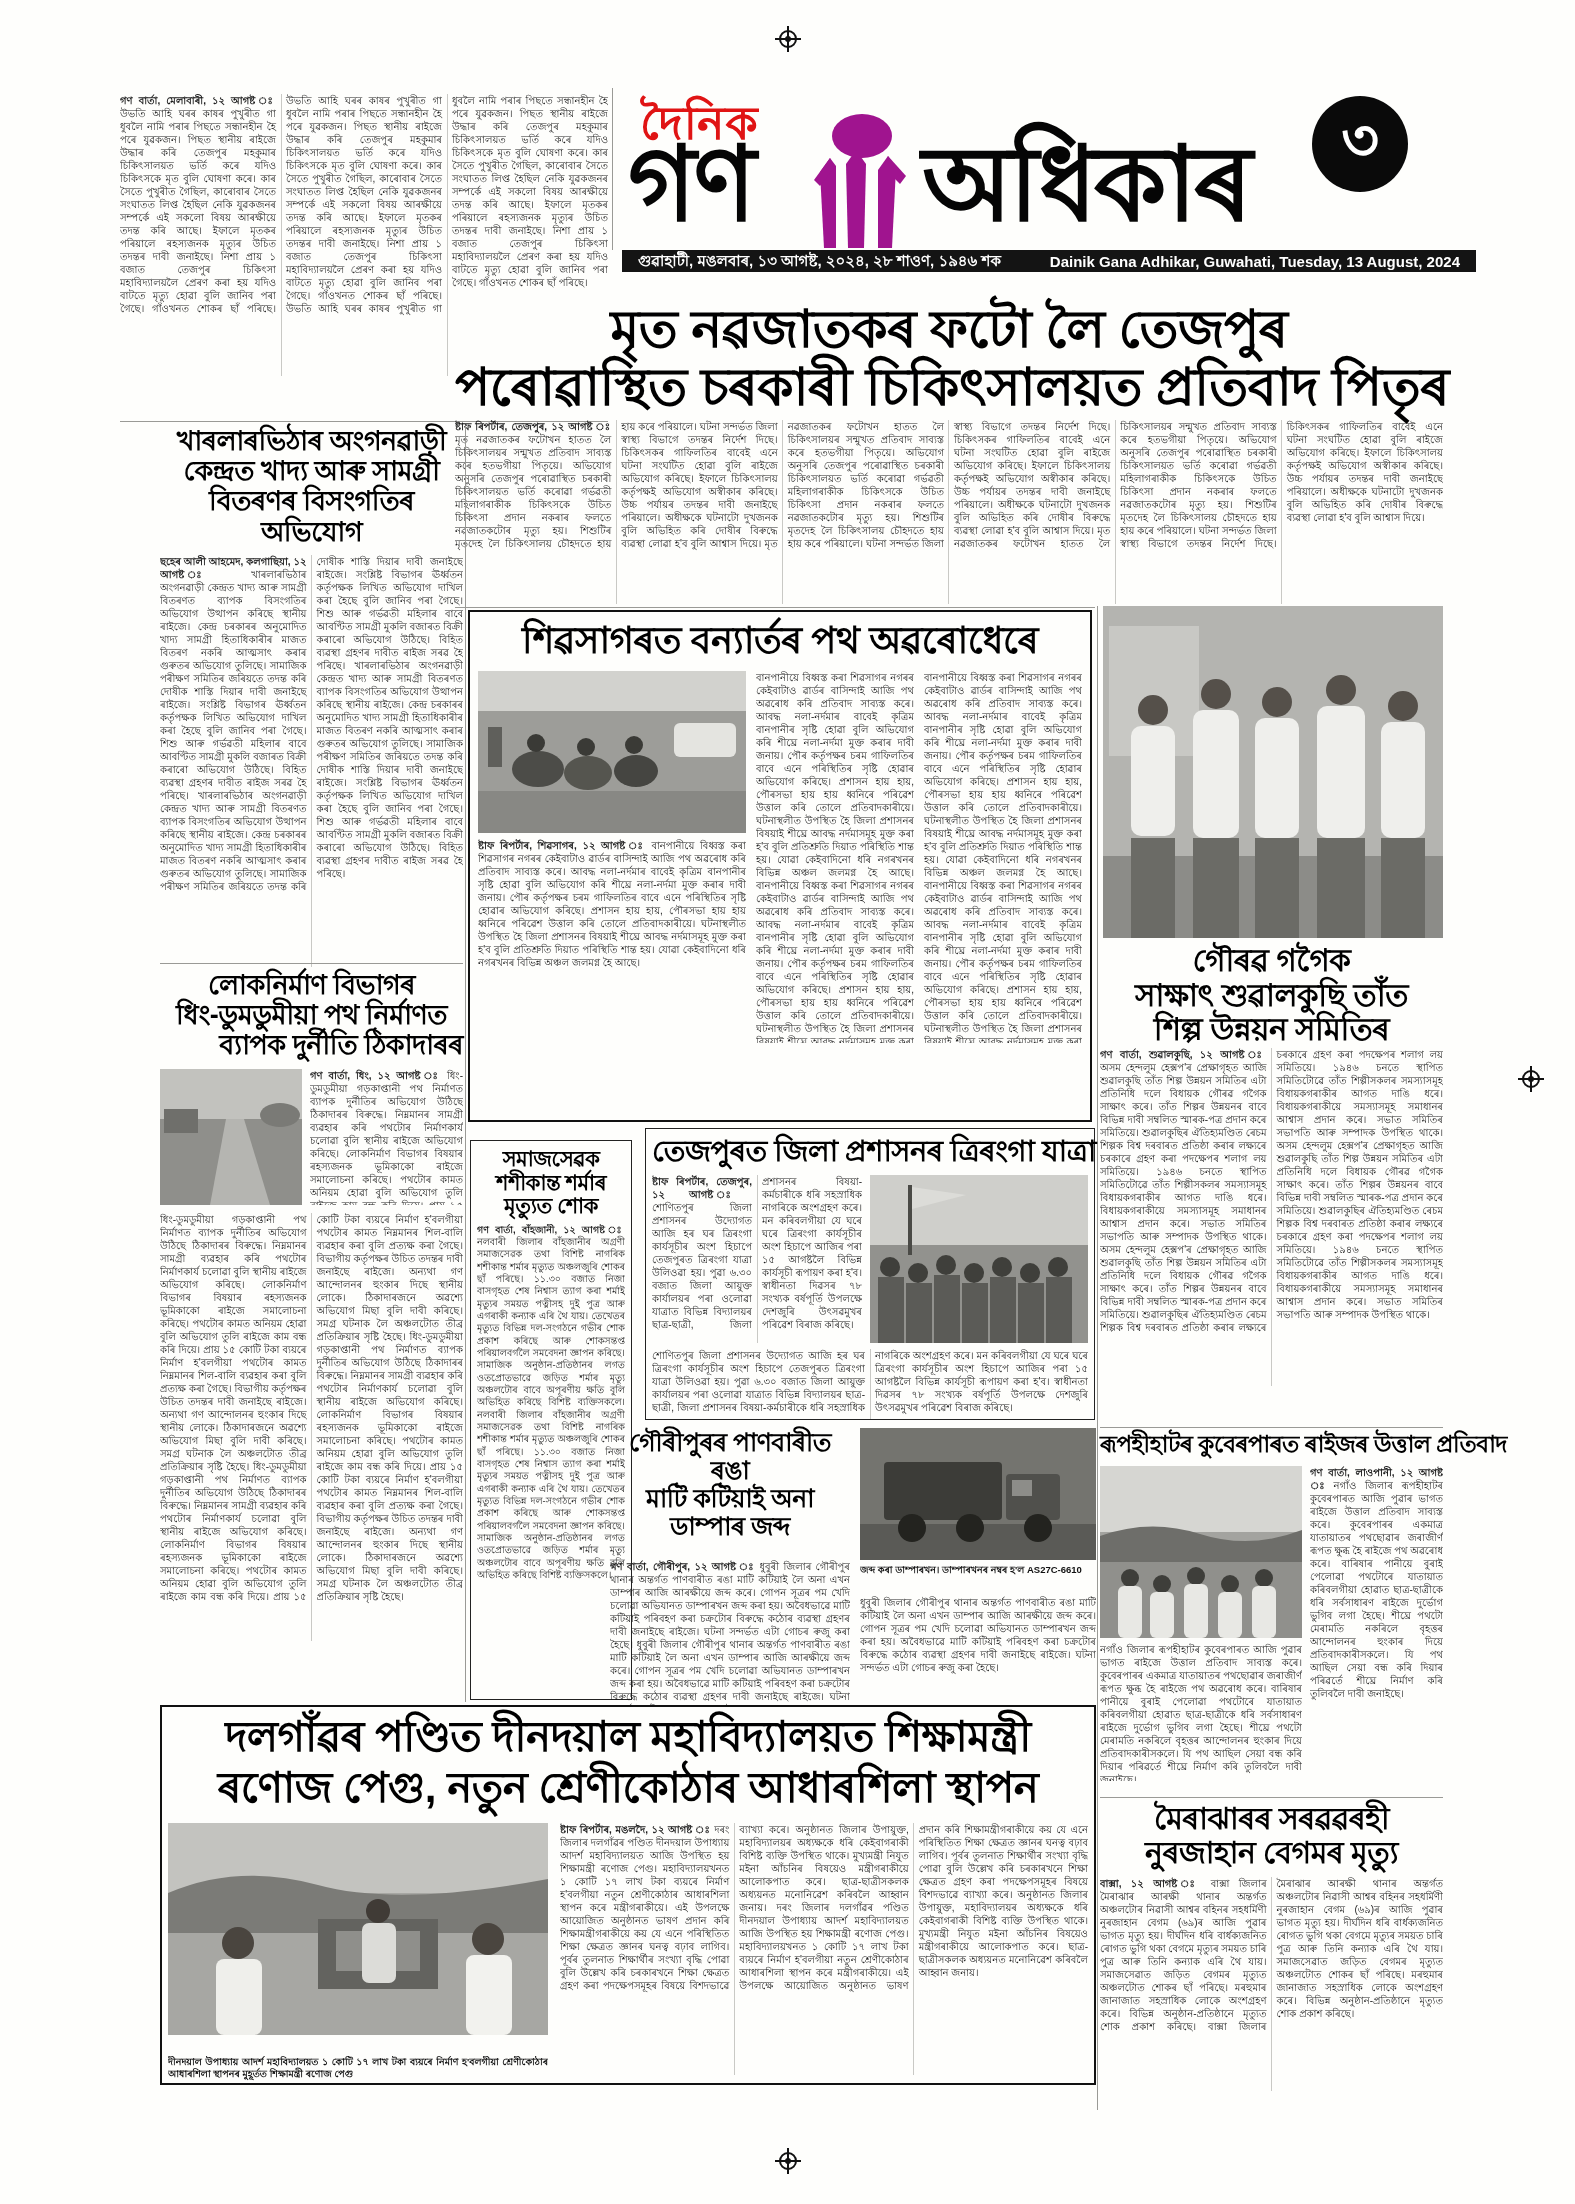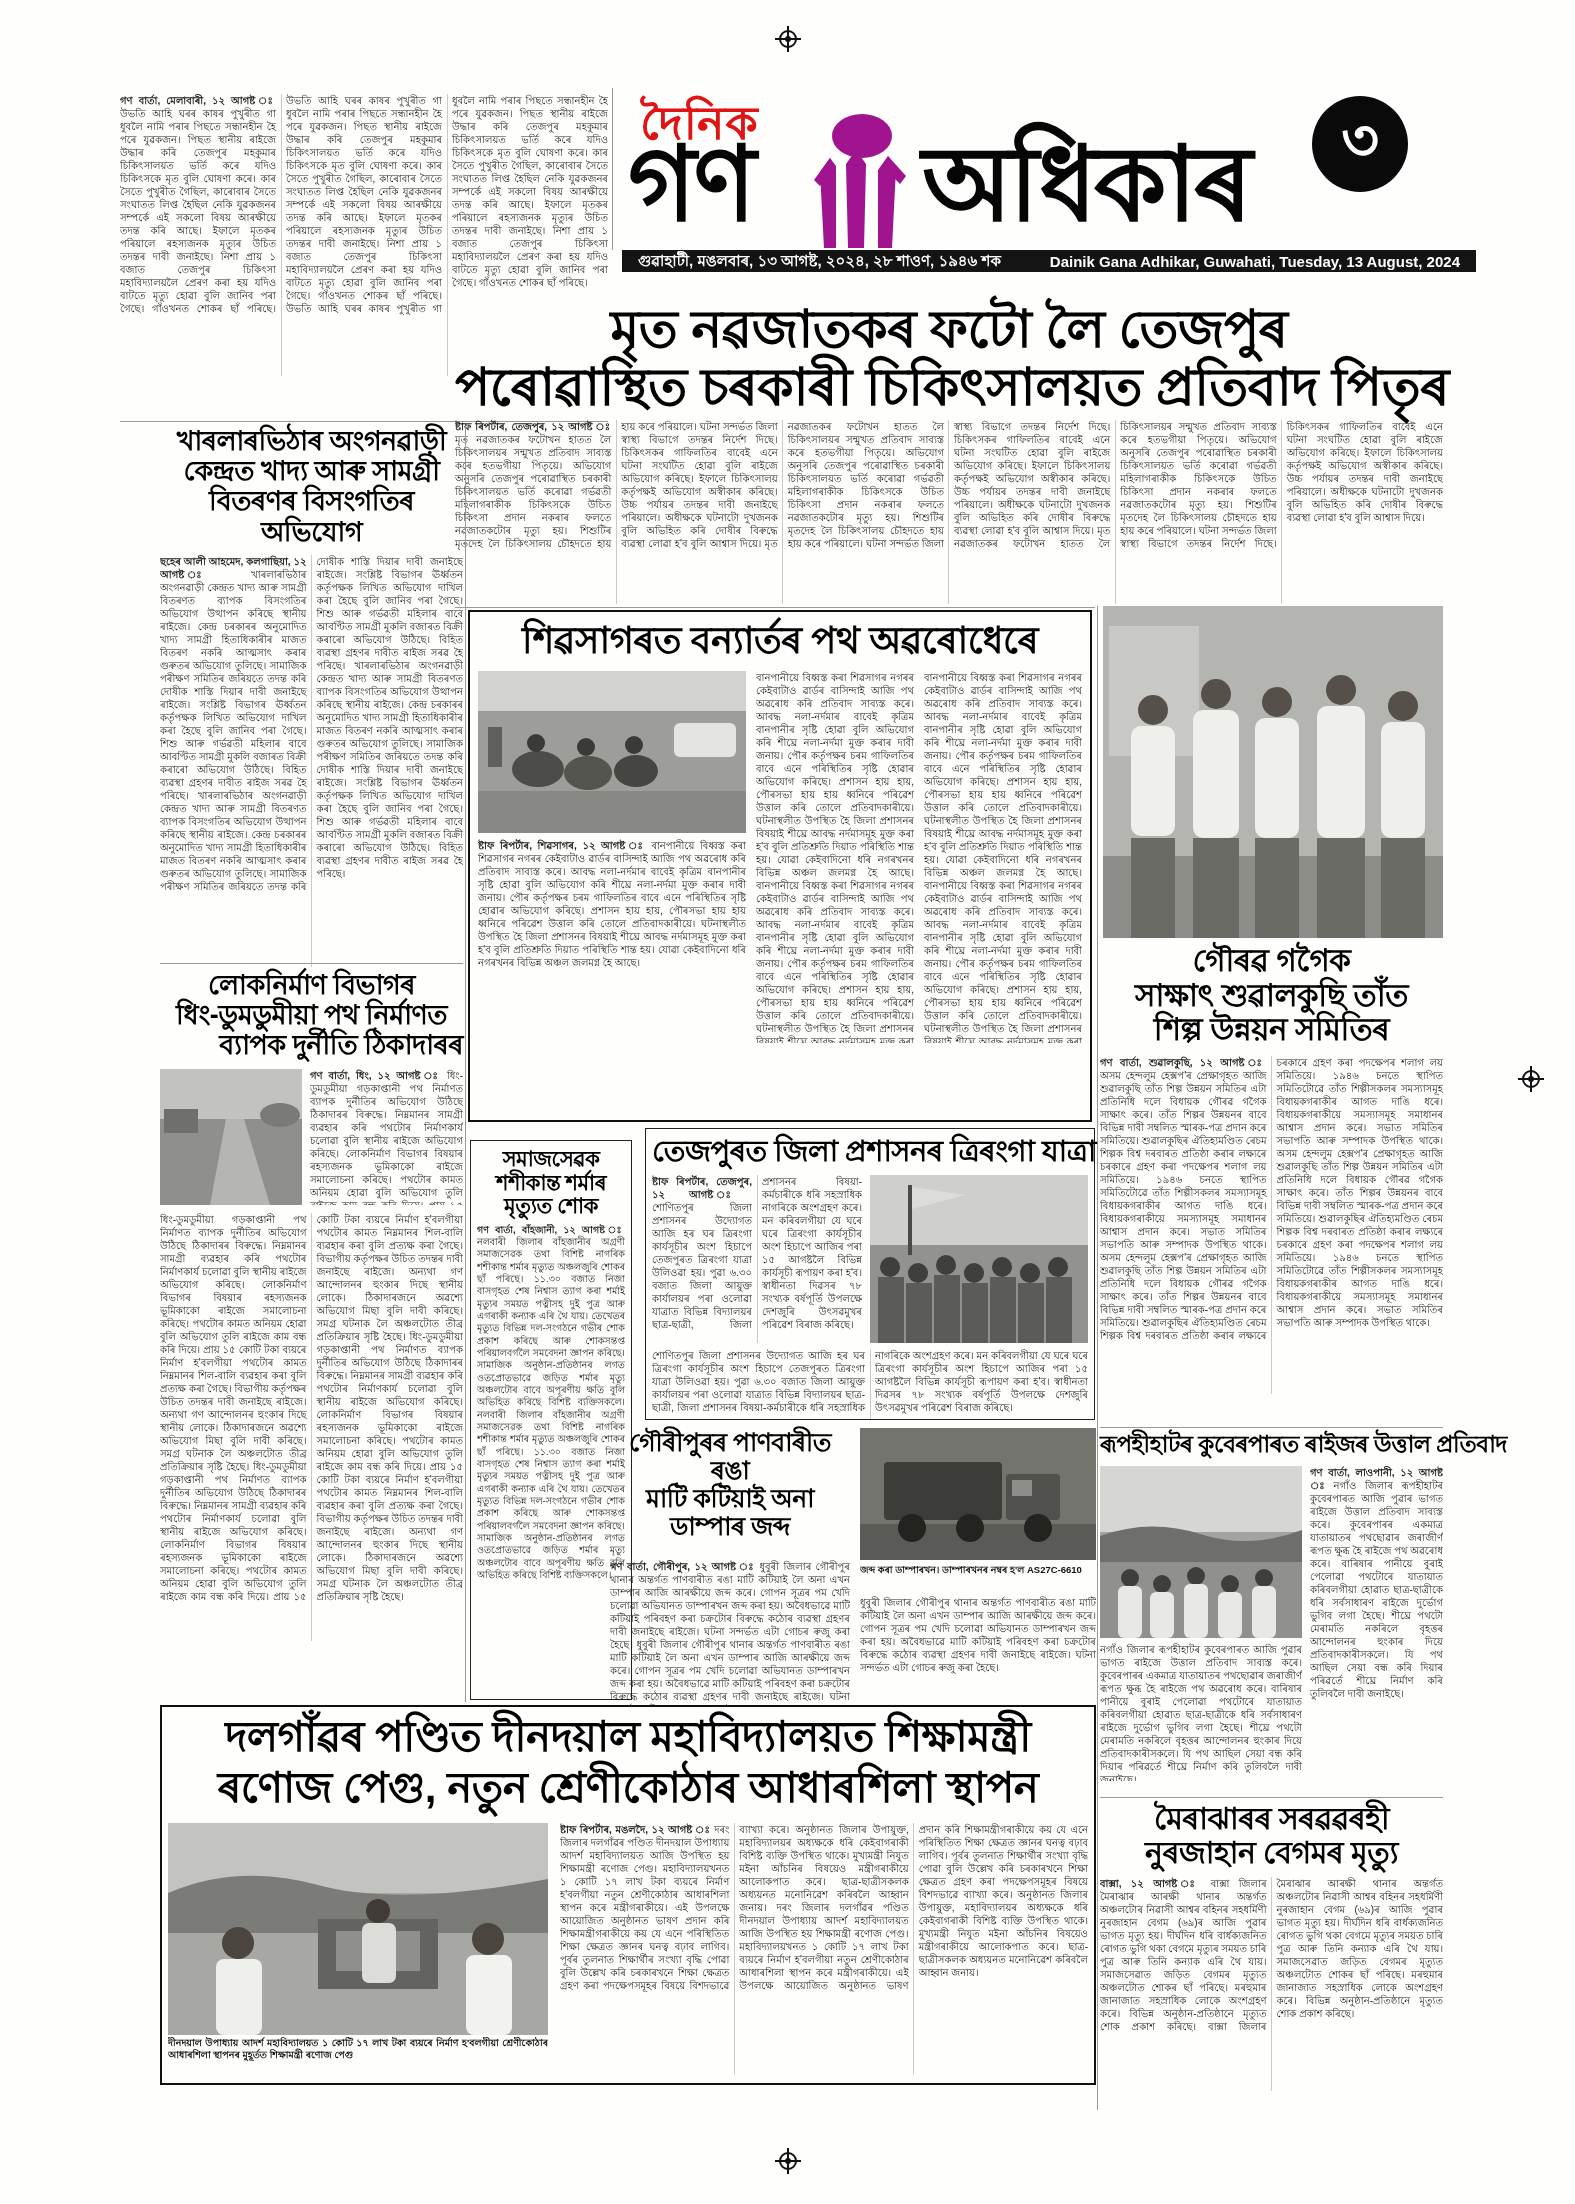--- a/index.html
+++ b/index.html
@@ -189,21 +189,21 @@
         <rect x="214" y="232" width="48" height="100"></rect>
         <rect x="278" y="232" width="44" height="100"></rect>
       </g>
     </svg>
   </div>
 
   <div class="abs" style="left:1100px;top:944px;width:343px;height:482px;">
     <div class="hl" style="font-size:31px;">গৌৰৱ গগৈক</div>
     <div class="hl" style="font-size:31px;">সাক্ষাৎ শুৱালকুছি তাঁত</div>
     <div class="hl" style="font-size:31px;">শিল্প উন্নয়ন সমিতিৰ</div>
-    <div class="txt c2" style="margin-top:8px;height:338px;">
+    <div class="txt c2" style="margin-top:0;height:338px;">
       <b class="dl">গণ বাৰ্তা, শুৱালকুছি, ১২ আগষ্ট ঃ</b>
       <span>অসম হেন্দলুম হেক্সপ'ৰ প্ৰেক্ষাগৃহত আজি শুৱালকুছি তাঁত শিল্প উন্নয়ন সমিতিৰ এটা প্ৰতিনিধি দলে বিধায়ক গৌৰৱ গগৈক সাক্ষাৎ কৰে। তাঁত শিল্পৰ উন্নয়নৰ বাবে বিভিন্ন দাবী সম্বলিত স্মাৰক-পত্ৰ প্ৰদান কৰে সমিতিয়ে। শুৱালকুছিৰ ঐতিহ্যমণ্ডিত ৰেচম শিল্পক বিশ্ব দৰবাৰত প্ৰতিষ্ঠা কৰাৰ লক্ষ্যৰে চৰকাৰে গ্ৰহণ কৰা পদক্ষেপৰ শলাগ লয় সমিতিয়ে। ১৯৪৬ চনতে স্থাপিত সমিতিটোৱে তাঁত শিল্পীসকলৰ সমস্যাসমূহ বিধায়কগৰাকীৰ আগত দাঙি ধৰে। বিধায়কগৰাকীয়ে সমস্যাসমূহ সমাধানৰ আশ্বাস প্ৰদান কৰে। সভাত সমিতিৰ সভাপতি আৰু সম্পাদক উপস্থিত থাকে। অসম হেন্দলুম হেক্সপ'ৰ প্ৰেক্ষাগৃহত আজি শুৱালকুছি তাঁত শিল্প উন্নয়ন সমিতিৰ এটা প্ৰতিনিধি দলে বিধায়ক গৌৰৱ গগৈক সাক্ষাৎ কৰে। তাঁত শিল্পৰ উন্নয়নৰ বাবে বিভিন্ন দাবী সম্বলিত স্মাৰক-পত্ৰ প্ৰদান কৰে সমিতিয়ে। শুৱালকুছিৰ ঐতিহ্যমণ্ডিত ৰেচম শিল্পক বিশ্ব দৰবাৰত প্ৰতিষ্ঠা কৰাৰ লক্ষ্যৰে চৰকাৰে গ্ৰহণ কৰা পদক্ষেপৰ শলাগ লয় সমিতিয়ে। ১৯৪৬ চনতে স্থাপিত সমিতিটোৱে তাঁত শিল্পীসকলৰ সমস্যাসমূহ বিধায়কগৰাকীৰ আগত দাঙি ধৰে। বিধায়কগৰাকীয়ে সমস্যাসমূহ সমাধানৰ আশ্বাস প্ৰদান কৰে। সভাত সমিতিৰ সভাপতি আৰু সম্পাদক উপস্থিত থাকে। অসম হেন্দলুম হেক্সপ'ৰ প্ৰেক্ষাগৃহত আজি শুৱালকুছি তাঁত শিল্প উন্নয়ন সমিতিৰ এটা প্ৰতিনিধি দলে বিধায়ক গৌৰৱ গগৈক সাক্ষাৎ কৰে। তাঁত শিল্পৰ উন্নয়নৰ বাবে বিভিন্ন দাবী সম্বলিত স্মাৰক-পত্ৰ প্ৰদান কৰে সমিতিয়ে। শুৱালকুছিৰ ঐতিহ্যমণ্ডিত ৰেচম শিল্পক বিশ্ব দৰবাৰত প্ৰতিষ্ঠা কৰাৰ লক্ষ্যৰে চৰকাৰে গ্ৰহণ কৰা পদক্ষেপৰ শলাগ লয় সমিতিয়ে। ১৯৪৬ চনতে স্থাপিত সমিতিটোৱে তাঁত শিল্পীসকলৰ সমস্যাসমূহ বিধায়কগৰাকীৰ আগত দাঙি ধৰে। বিধায়কগৰাকীয়ে সমস্যাসমূহ সমাধানৰ আশ্বাস প্ৰদান কৰে। সভাত সমিতিৰ সভাপতি আৰু সম্পাদক উপস্থিত থাকে।</span>
     </div>
   </div>
   <div class="abs hrule" style="left:1100px;top:1427px;width:343px;"></div>
   <div class="abs vrule" style="left:1097px;top:606px;height:1504px;"></div>
 
   <div class="abs box-thin" style="left:470px;top:1140px;width:162px;height:560px;padding:6px;box-sizing:border-box;">
     <div class="hl" style="font-size:21px;">সমাজসেৱক</div>
     <div class="hl" style="font-size:21px;">শশীকান্ত শৰ্মাৰ</div>
@@ -335,21 +335,21 @@
             <rect x="150" y="96" width="120" height="70" fill="#63635f"></rect>
             <rect x="168" y="108" width="84" height="40" fill="#8f8f8b"></rect>
             <circle cx="70" cy="120" r="16" fill="#4a453f"></circle>
             <rect x="48" y="136" width="46" height="76" rx="8" fill="#efefeb"></rect>
             <circle cx="320" cy="116" r="16" fill="#4a453f"></circle>
             <rect x="298" y="132" width="46" height="80" rx="8" fill="#f2f2ee"></rect>
             <circle cx="210" cy="88" r="12" fill="#403b36"></circle>
             <rect x="194" y="100" width="34" height="60" rx="7" fill="#dcdcd8"></rect>
           </svg>
         </div>
-        <div class="caption" style="margin-top:2px;height:30px;">দীনদয়াল উপাধ্যায় আদৰ্শ মহাবিদ্যালয়ত ১ কোটি ১৭ লাখ টকা ব্যয়ৰে নিৰ্মাণ হ'বলগীয়া শ্ৰেণীকোঠাৰ আধাৰশিলা স্থাপনৰ মুহূৰ্তত শিক্ষামন্ত্ৰী ৰণোজ পেগু</div>
+        <div class="caption" style="margin-top:21px;height:30px;">দীনদয়াল উপাধ্যায় আদৰ্শ মহাবিদ্যালয়ত ১ কোটি ১৭ লাখ টকা ব্যয়ৰে নিৰ্মাণ হ'বলগীয়া শ্ৰেণীকোঠাৰ আধাৰশিলা স্থাপনৰ মুহূৰ্তত শিক্ষামন্ত্ৰী ৰণোজ পেগু</div>
       </div>
       <div class="txt c3" style="flex:1;height:252px;">
         <b class="dl">ষ্টাফ ৰিপৰ্টাৰ, মঙলদৈ, ১২ আগষ্ট ঃ</b>
         <span>দৰং জিলাৰ দলগাঁৱৰ পণ্ডিত দীনদয়াল উপাধ্যায় আদৰ্শ মহাবিদ্যালয়ত আজি উপস্থিত হয় শিক্ষামন্ত্ৰী ৰণোজ পেগু। মহাবিদ্যালয়খনত ১ কোটি ১৭ লাখ টকা ব্যয়ৰে নিৰ্মাণ হ'বলগীয়া নতুন শ্ৰেণীকোঠাৰ আধাৰশিলা স্থাপন কৰে মন্ত্ৰীগৰাকীয়ে। এই উপলক্ষে আয়োজিত অনুষ্ঠানত ভাষণ প্ৰদান কৰি শিক্ষামন্ত্ৰীগৰাকীয়ে কয় যে এনে পৰিস্থিতিত শিক্ষা ক্ষেত্ৰত জ্ঞানৰ ঘনত্ব বঢ়াব লাগিব। পূৰ্বৰ তুলনাত শিক্ষাৰ্থীৰ সংখ্যা বৃদ্ধি পোৱা বুলি উল্লেখ কৰি চৰকাৰখনে শিক্ষা ক্ষেত্ৰত গ্ৰহণ কৰা পদক্ষেপসমূহৰ বিষয়ে বিশদভাৱে ব্যাখ্যা কৰে। অনুষ্ঠানত জিলাৰ উপায়ুক্ত, মহাবিদ্যালয়ৰ অধ্যক্ষকে ধৰি কেইবাগৰাকী বিশিষ্ট ব্যক্তি উপস্থিত থাকে। মুখ্যমন্ত্ৰী নিযুত মইনা আঁচনিৰ বিষয়েও মন্ত্ৰীগৰাকীয়ে আলোকপাত কৰে। ছাত্ৰ-ছাত্ৰীসকলক অধ্যয়নত মনোনিৱেশ কৰিবলৈ আহ্বান জনায়। দৰং জিলাৰ দলগাঁৱৰ পণ্ডিত দীনদয়াল উপাধ্যায় আদৰ্শ মহাবিদ্যালয়ত আজি উপস্থিত হয় শিক্ষামন্ত্ৰী ৰণোজ পেগু। মহাবিদ্যালয়খনত ১ কোটি ১৭ লাখ টকা ব্যয়ৰে নিৰ্মাণ হ'বলগীয়া নতুন শ্ৰেণীকোঠাৰ আধাৰশিলা স্থাপন কৰে মন্ত্ৰীগৰাকীয়ে। এই উপলক্ষে আয়োজিত অনুষ্ঠানত ভাষণ প্ৰদান কৰি শিক্ষামন্ত্ৰীগৰাকীয়ে কয় যে এনে পৰিস্থিতিত শিক্ষা ক্ষেত্ৰত জ্ঞানৰ ঘনত্ব বঢ়াব লাগিব। পূৰ্বৰ তুলনাত শিক্ষাৰ্থীৰ সংখ্যা বৃদ্ধি পোৱা বুলি উল্লেখ কৰি চৰকাৰখনে শিক্ষা ক্ষেত্ৰত গ্ৰহণ কৰা পদক্ষেপসমূহৰ বিষয়ে বিশদভাৱে ব্যাখ্যা কৰে। অনুষ্ঠানত জিলাৰ উপায়ুক্ত, মহাবিদ্যালয়ৰ অধ্যক্ষকে ধৰি কেইবাগৰাকী বিশিষ্ট ব্যক্তি উপস্থিত থাকে। মুখ্যমন্ত্ৰী নিযুত মইনা আঁচনিৰ বিষয়েও মন্ত্ৰীগৰাকীয়ে আলোকপাত কৰে। ছাত্ৰ-ছাত্ৰীসকলক অধ্যয়নত মনোনিৱেশ কৰিবলৈ আহ্বান জনায়।</span>
       </div>
     </div>
   </div>
 
   <div class="abs" style="left:1100px;top:1802px;width:343px;height:308px;">
     <div class="hl" style="font-size:30px;">মৈৰাঝাৰৰ সৰৱৱৰহী</div>

